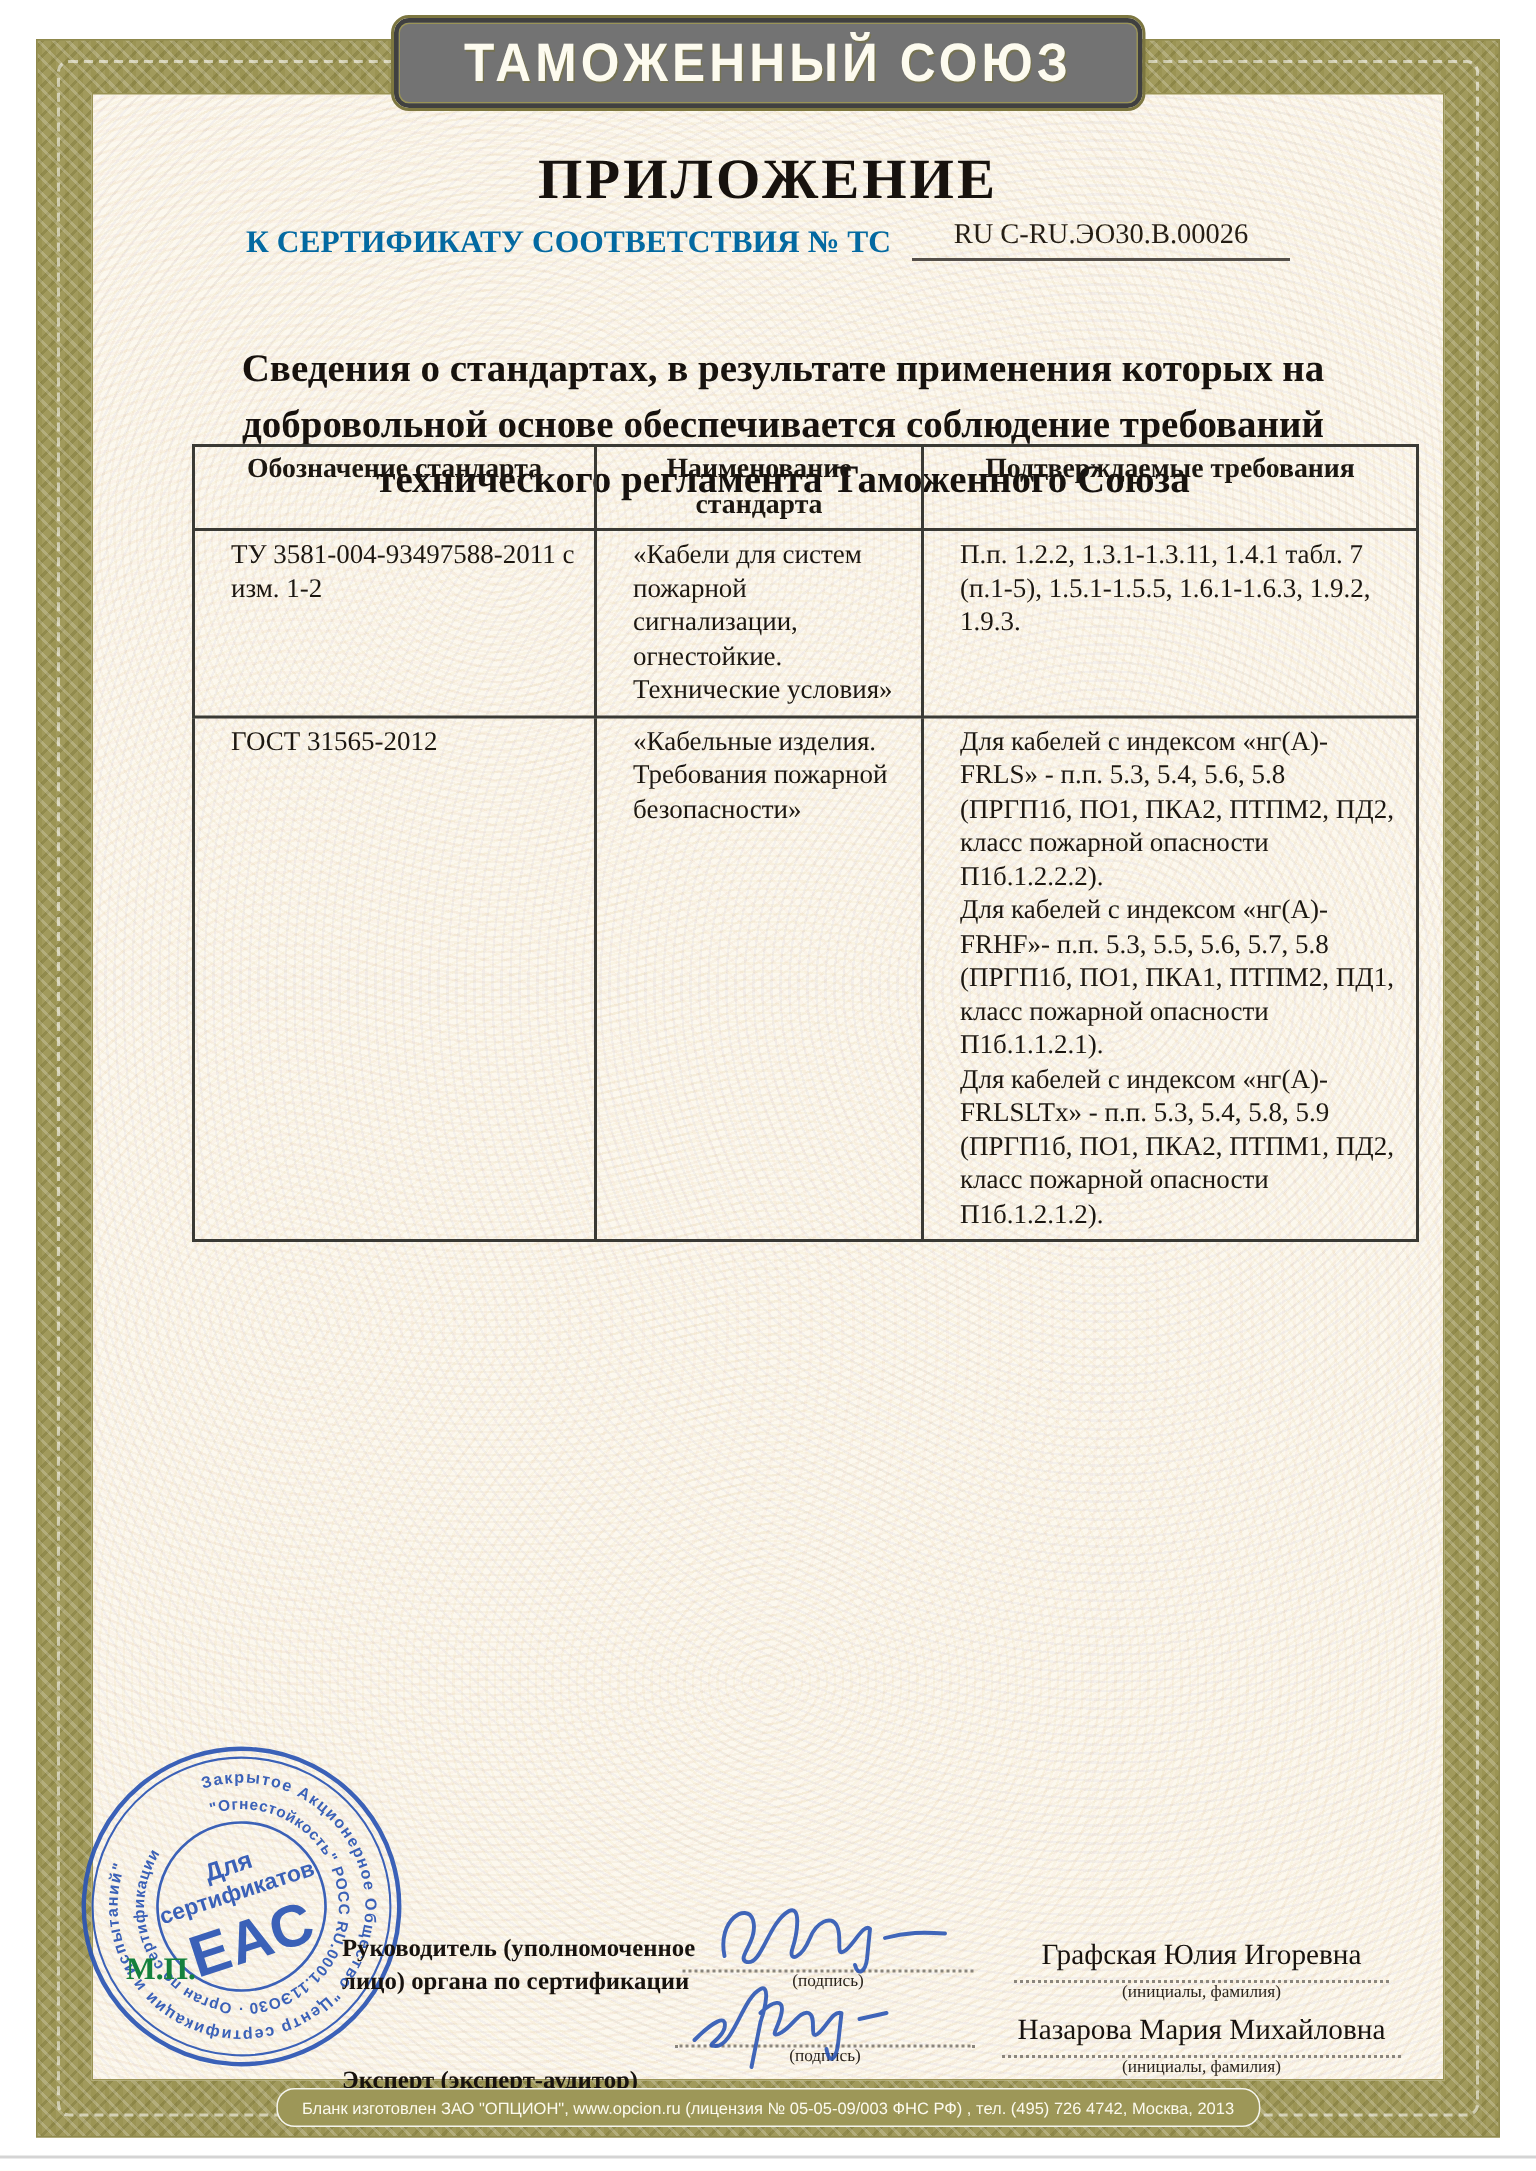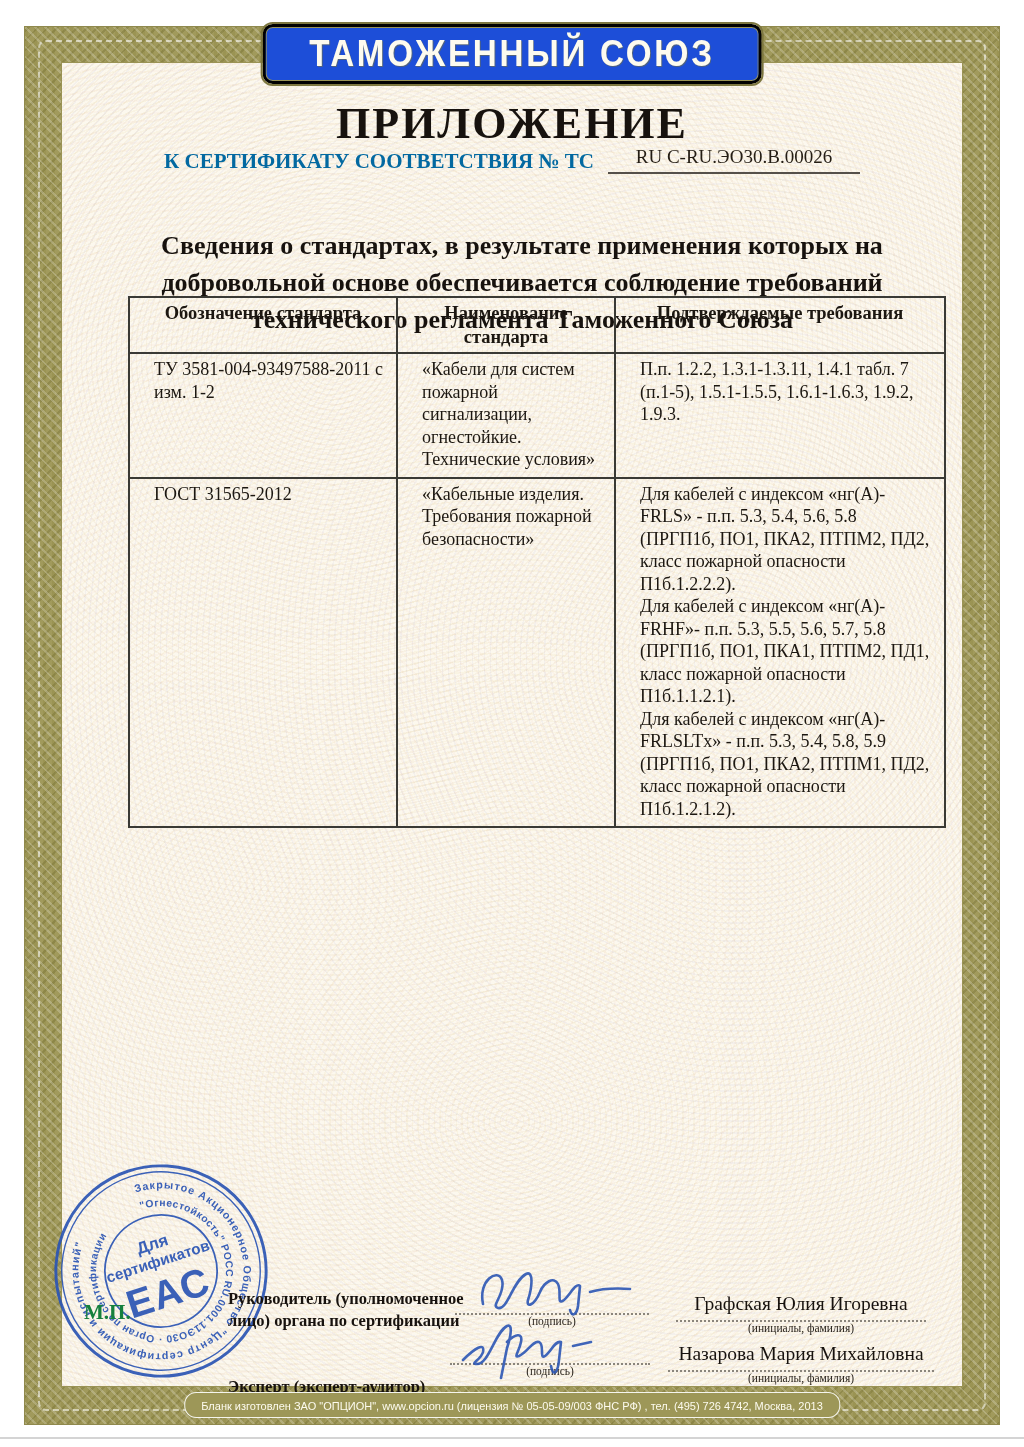--- a/index.html
+++ b/index.html
@@ -20,29 +20,29 @@
   .inner{position:absolute;left:61px;top:62px;right:61px;bottom:60px;
     background-color:#fcf8ee;
     background-image:
       repeating-radial-gradient(circle at 30% 22%, rgba(205,170,120,0.09) 0 1.5px, transparent 1.5px 5px),
       repeating-radial-gradient(circle at 75% 45%, rgba(150,150,210,0.08) 0 1.5px, transparent 1.5px 6px),
       repeating-radial-gradient(circle at 50% 80%, rgba(220,195,110,0.09) 0 1.5px, transparent 1.5px 5.5px),
       repeating-radial-gradient(circle at 15% 62%, rgba(230,160,140,0.06) 0 2px, transparent 2px 7px);
     border:1px solid #9a9355;}
 
   
-  .badge{position:absolute;left:50%;top:24px;transform:translateX(-50%);
-    background:#1d4ed8;border:3px solid #000000;outline:2px solid #7d7740;
+  .badge{position:absolute;left:50%;top:12px;transform:translateX(-50%);
+    background:#737373;border:3px solid #404040;outline:2px solid #7d7740;
     border-radius:10px;padding:6px 26px;box-shadow:0 0 0 1px #9a9456 inset;}
   .badge span{display:inline-block;color:#fdfbef;font-family:"Liberation Sans",sans-serif;
     font-weight:bold;font-size:36px;letter-spacing:3px;transform:scaleX(0.92);
     text-shadow:1px 1px 0 rgba(120,115,55,0.55);white-space:nowrap;}
 
   .title{position:absolute;left:0;right:0;top:98px;text-align:center;
-    font-size:44px;font-weight:bold;letter-spacing:2px;color:#17120e;}
+    font-size:38px;font-weight:bold;letter-spacing:2px;color:#17120e;}
 
   .cert-row{position:absolute;left:0;right:0;top:146px;display:flex;justify-content:center;align-items:flex-end;gap:14px;}
   .cert-label{font-size:21px;font-weight:bold;color:#0369a1;white-space:nowrap;}
   .cert-number{width:252px;text-align:center;font-size:19px;font-weight:normal;color:#241d14;
     border-bottom:2px solid #55504a;padding-bottom:4px;white-space:nowrap;}
 
   .series-row{position:absolute;left:598px;top:186px;display:flex;align-items:baseline;}
   .series-label{font-size:21px;color:#1a140f;letter-spacing:1px;}
   .num-sign{font-size:21px;color:#1a140f;margin-left:56px;}
   .serial{font-family:"DejaVu Sans Mono",monospace;font-size:22px;font-weight:bold;

